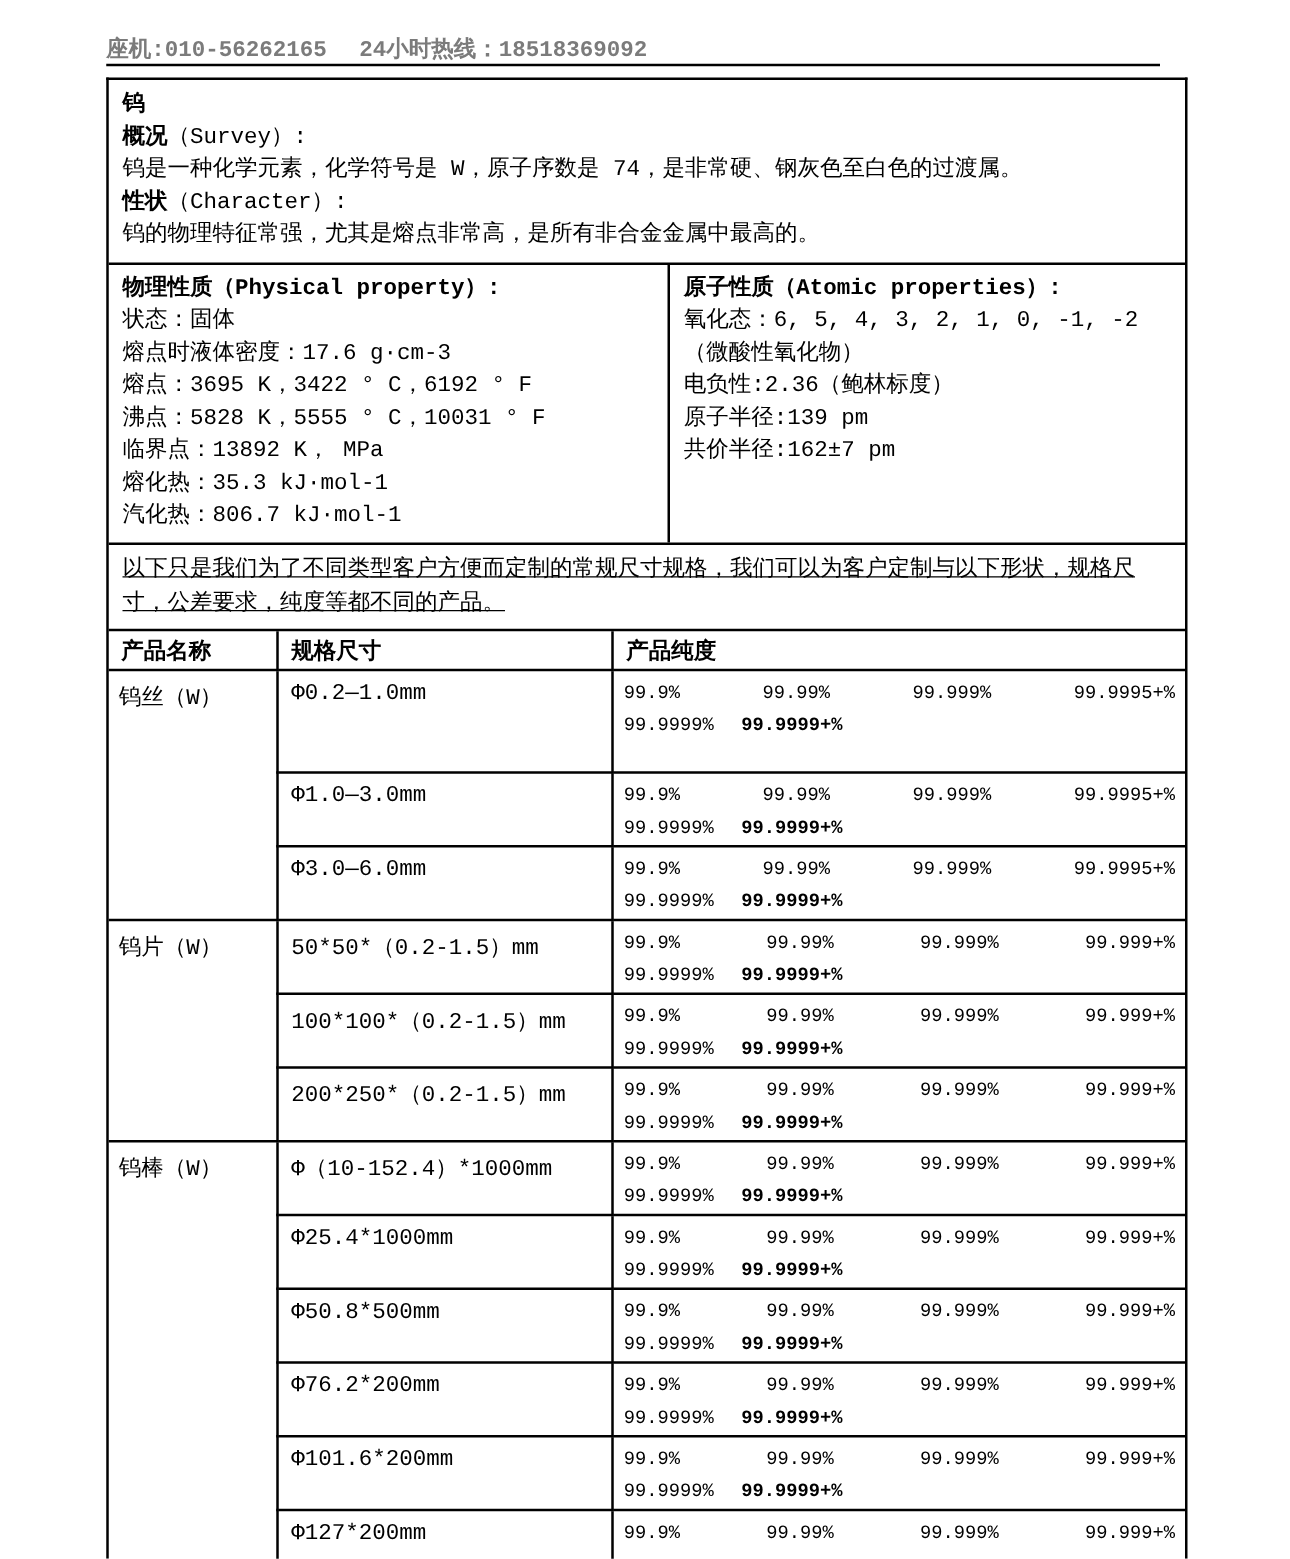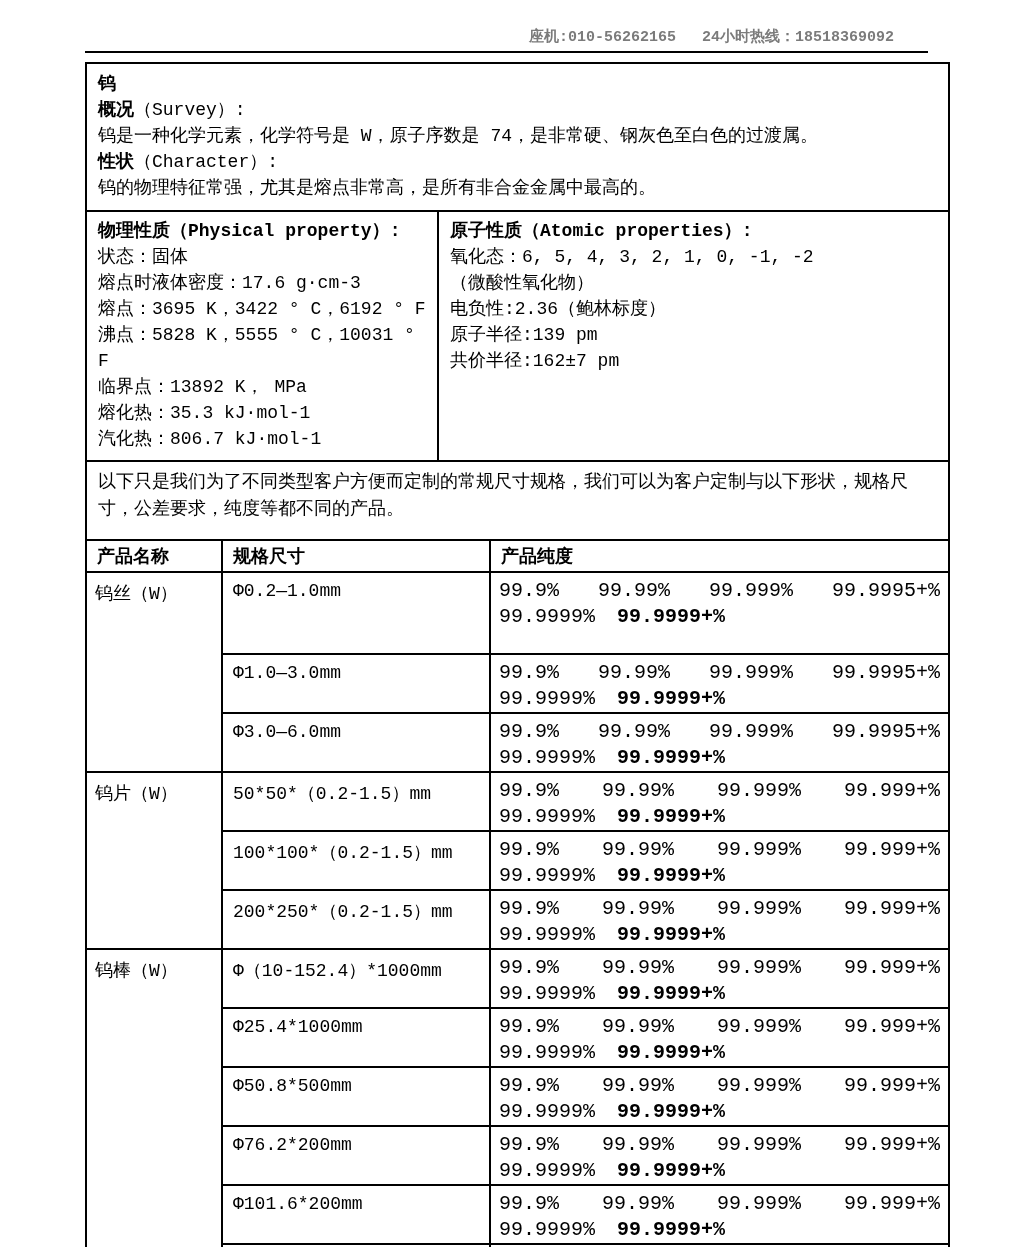--- a/index.html
+++ b/index.html
@@ -4,64 +4,64 @@
 <style>
   html,body{margin:0;padding:0;}
   body{
     width:1032px;height:1247px;position:relative;overflow:hidden;
     background:#ffffff;color:#000000;
     font-family:"Liberation Mono","DejaVu Sans Mono",monospace;
   }
   
   .page-header{
     position:absolute;top:27px;left:85px;width:843px;
-    text-align:right;font-size:15px;font-weight:bold;color:#7b7b7b;
+    text-align:left;font-size:18px;font-weight:bold;color:#7b7b7b;
     padding-right:34px;box-sizing:border-box;white-space:nowrap;
   }
   .page-header .gap{margin-left:26px;}
   .header-rule{
     position:absolute;top:51px;left:85px;width:843px;
     border-top:2px solid #000;
   }
   
   .doc-box{
     position:absolute;top:62px;left:85px;width:865px;height:1185px;
     border:2px solid #000;border-bottom:none;box-sizing:border-box;
     font-size:18px;
   }
   .sect{border-bottom:2px solid #000;}
   .intro{padding:7px 11px 9px;line-height:26px;}
   .b{font-weight:bold;}
   
   .props{display:flex;}
   .props-left{
-    width:352px;box-sizing:border-box;border-right:2px solid #000;
+    width:449px;box-sizing:border-box;border-right:2px solid #000;
     padding:6px 11px 8px;line-height:26px;
   }
   .props-right{flex:1;padding:6px 11px 8px;line-height:26px;}
   .panel-title{font-weight:bold;}
   
-  .note{padding:7px 11px 16px;line-height:27px;}
+  .note{padding:7px 11px 6px;line-height:27px;text-decoration:underline;}
   
   table.products{
     width:100%;border-collapse:collapse;border:hidden;
     table-layout:fixed;font-size:18px;
   }
   table.products col.c1{width:135px;}
   table.products col.c2{width:268px;}
   table.products th,table.products td{
     border:2px solid #000;vertical-align:top;box-sizing:border-box;
   }
   table.products th{
     text-align:left;font-weight:bold;height:31px;padding:3px 10px 0;margin-top:33px;
   }
   td.name{padding:8px 8px 0;}
   td.size{padding:8px 10px 0;height:56px;}
   tr.tall td.size{height:82px;}
-  td.purity{padding:5px 8px 0;font-size:20px;margin-top:20px;}
+  td.purity{padding:5px 8px 0;font-size:15px;margin-top:20px;}
   .p1{display:flex;justify-content:space-between;line-height:26px;}
   .p2{display:flex;line-height:26px;}
   .p2 span:last-child{margin-left:22px;font-weight:bold;}
 </style>
 </head>
 <body>
 
 <div class="page-header">
   <span>座机:010-56262165</span><span class="gap">24小时热线：18518369092</span>
 </div>

